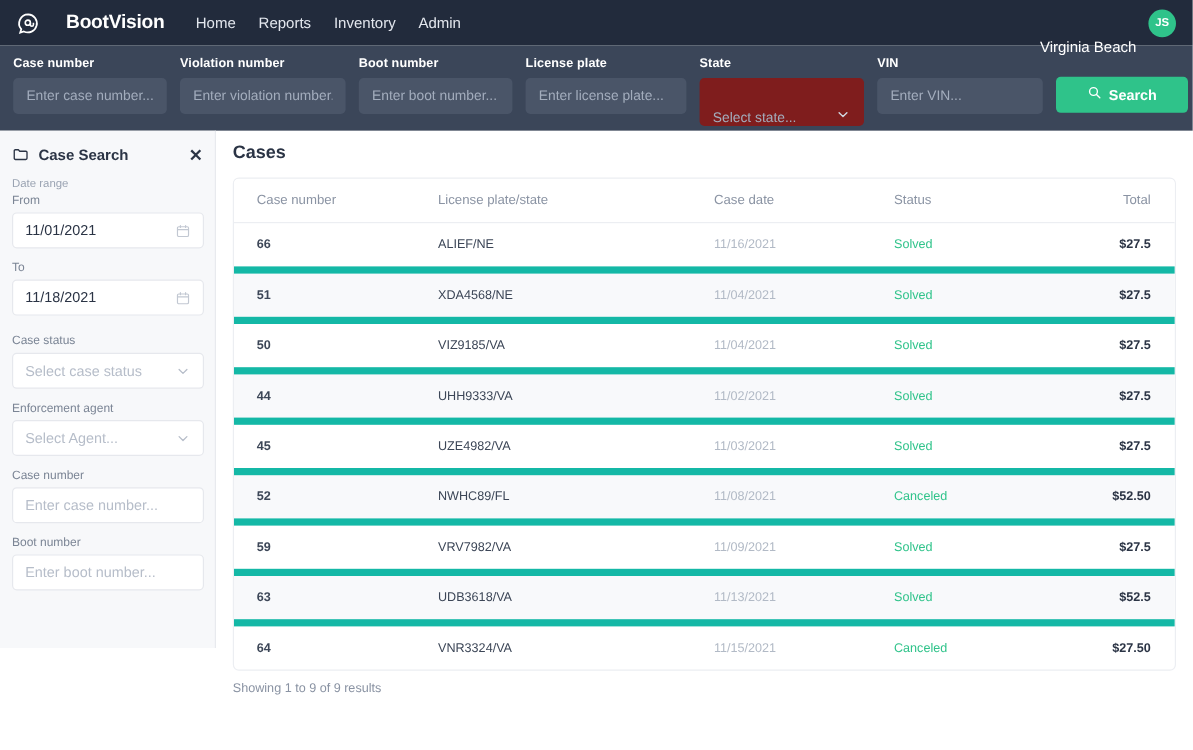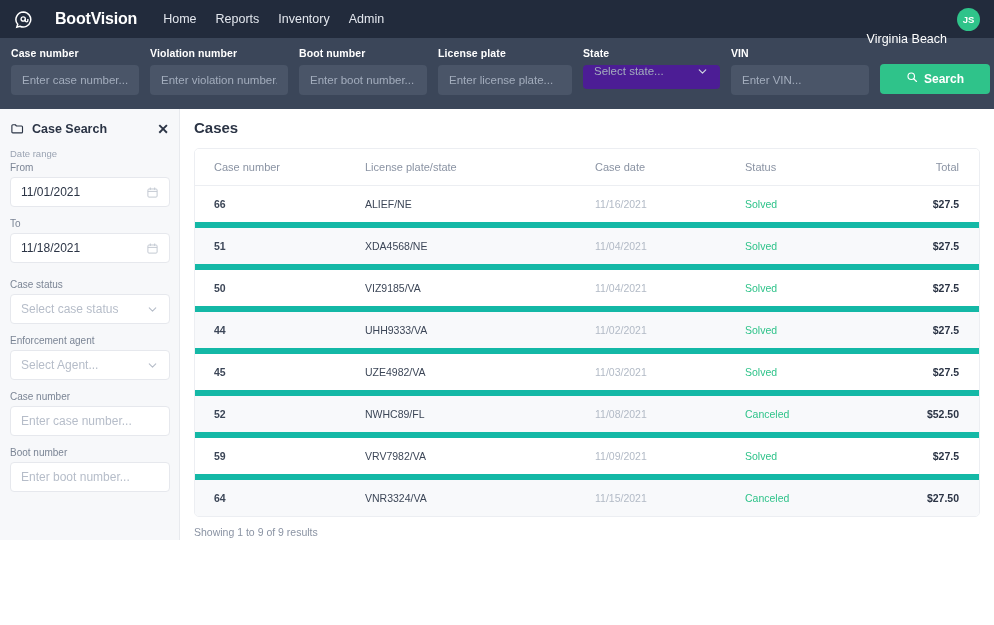--- a/index.html
+++ b/index.html
@@ -44,22 +44,22 @@
     color: #ffffff; font-size: 10.5px; font-weight: bold;
     margin-bottom: 6px; letter-spacing: 0.1px;
   }
   .sb-input {
     height: 30px; background: #4a5568; border: none; border-radius: 4px;
     color: #a9b2c1; font-size: 11.5px; padding: 0 11px;
     font-family: "Liberation Sans", sans-serif;
   }
   .sb-input::placeholder { color: #a3adbd; }
   .sb-select {
-    height: 24px; background: #4c1d95; border-radius: 4px;
-    display: flex; align-items: flex-start; padding: 0 11px;
+    height: 40px; background: #7f1d1d; border-radius: 4px;
+    display: flex; align-items: flex-end; padding: 0 11px;
     color: #a3adbd; font-size: 11.5px; cursor: pointer; position: relative;
   }
   .sb-select .chev { margin-left: auto; color: #cfd6e0; }
   .w-case { width: 128px; } .w-viol { width: 138px; }
   .w-boot { width: 128px; } .w-lic { width: 134px; }
   .w-state { width: 137px; } .w-vin { width: 138px; }
   .sb-btn-wrap { display: flex; flex-direction: column; justify-content: flex-end; }
   .sb-btn {
     margin-top: 16.5px; width: 110px; height: 30px;
     background: #2fc38a; border: none; border-radius: 4px;
@@ -339,20 +339,27 @@
                 <td class="c-total">$52.50</td>
               </tr>
               <tr>
                 <td class="c-num">59</td>
                 <td class="c-plate">VRV7982/VA</td>
                 <td class="c-date">11/09/2021</td>
                 <td class="c-status status-solved">Solved</td>
                 <td class="c-total">$27.5</td>
               </tr>
               <tr>
+                <td class="c-num">63</td>
+                <td class="c-plate">UDB3618/VA</td>
+                <td class="c-date">11/13/2021</td>
+                <td class="c-status status-solved">Solved</td>
+                <td class="c-total">$52.5</td>
+              </tr>
+              <tr>
                 <td class="c-num">64</td>
                 <td class="c-plate">VNR3324/VA</td>
                 <td class="c-date">11/15/2021</td>
                 <td class="c-status status-canceled">Canceled</td>
                 <td class="c-total">$27.50</td>
               </tr>
             </tbody>
         </table>
       </div>
       <div class="results-note">Showing 1 to 9 of 9 results</div>

